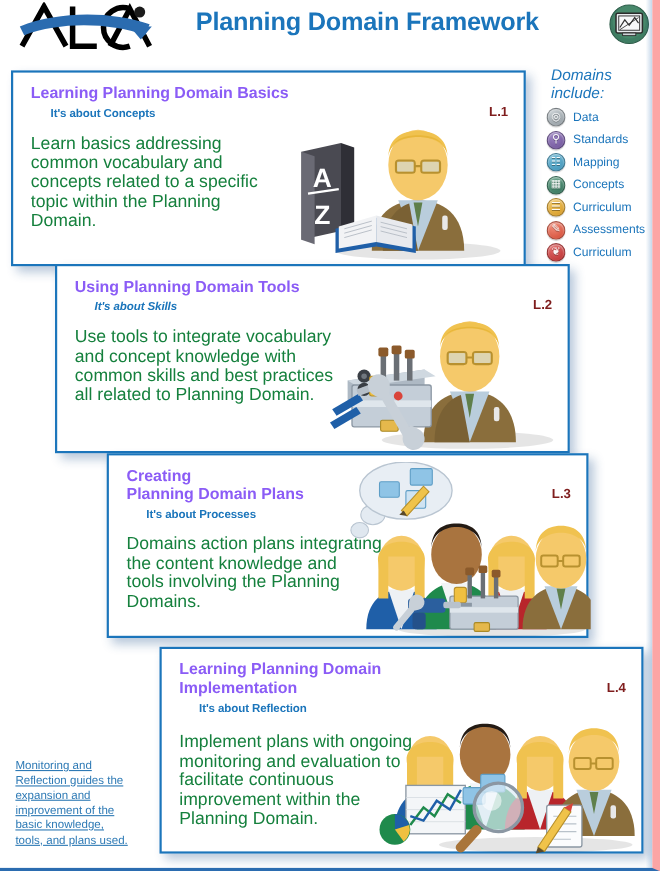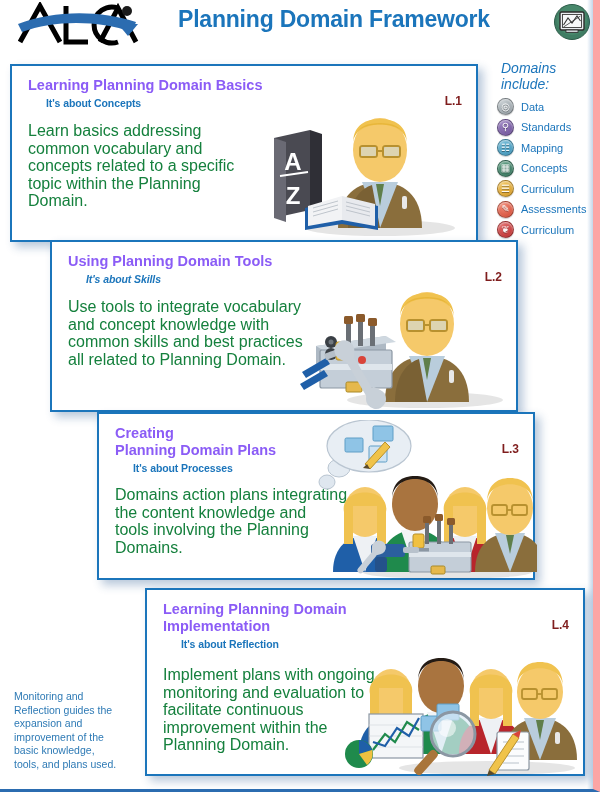--- a/index.html
+++ b/index.html
@@ -93,20 +93,21 @@
     position: absolute; top: 28px; right: 14px;
     font-size: 12px; font-weight: bold; color: #7f1d1d;
   }
   .card-art { position: absolute; pointer-events: none; }
 
   
   .footer-note {
     position: absolute; left: 14px; top: 690px; width: 125px;
     font-size: 10.5px; color: #2e7ab5; line-height: 13.5px;
     white-space: pre-line;
+    text-decoration: underline;
   }
 </style>
 </head>
 <body>
 
 <div id="page">
 
   <div class="header">
 
     <div class="logo">

